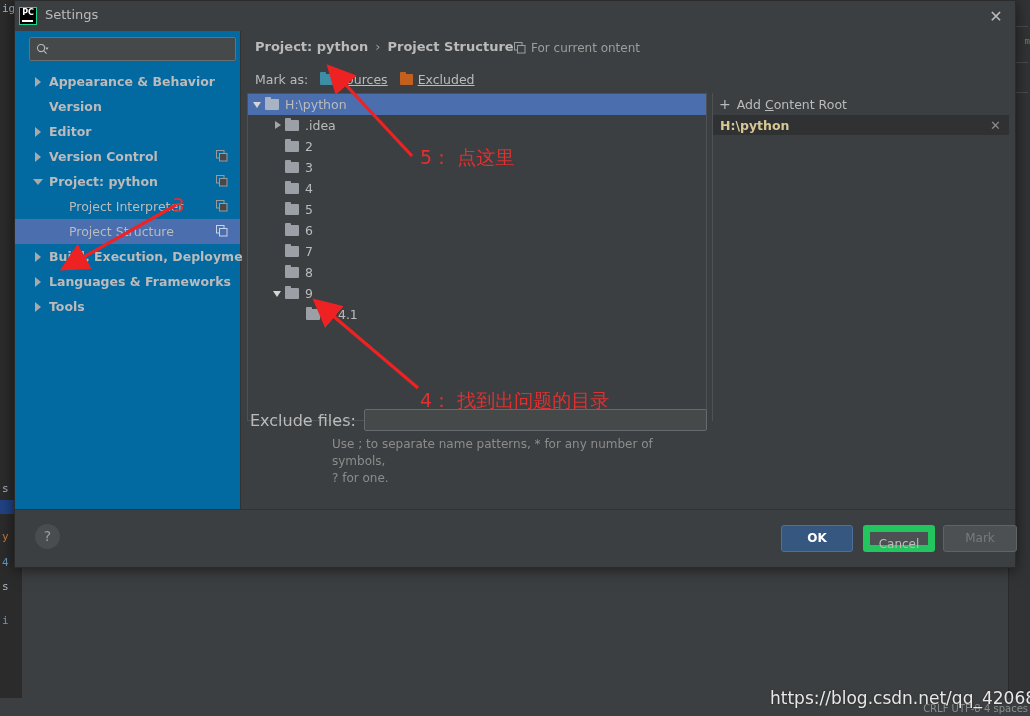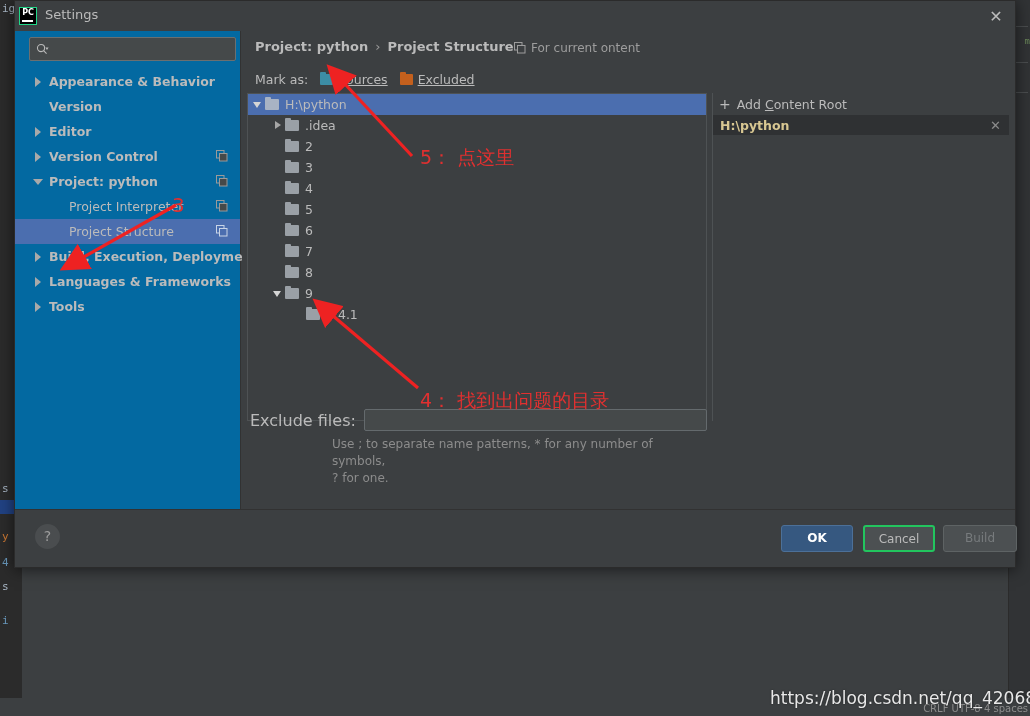--- a/index.html
+++ b/index.html
@@ -285,21 +285,21 @@
   }
   .btn {
     position: absolute; top: 15px;
     height: 27px; min-width: 72px;
     border-radius: 3px;
     font-size: 12px; text-align: center; line-height: 25px;
     cursor: pointer;
     font-family: "DejaVu Sans", sans-serif;
   }
   .btn-ok { right: 162px; background: #365880; border: 1px solid #4c7098; color: #ffffff; font-weight: bold; }
-  .btn-cancel { right: 80px; background: #4c5052; border: 2px solid #22c55e; color: #bbbbbb; }
+  .btn-cancel { right: 80px; background: #4c5052; border: 7px solid #22c55e; color: #bbbbbb; }
   .btn-apply { right: -2px; background: #4c5052; border: 1px solid #5e6364; color: #777b7d; width: 74px; }
 
   
   #annotations { position: absolute; inset: 0; pointer-events: none; }
   .anno-text {
     position: absolute;
     color: #e03030;
     font-family: "DejaVu Sans", "Liberation Sans", sans-serif;
     white-space: nowrap;
   }
@@ -519,21 +519,21 @@
         </div>
       </div>
 
     </div>
   </div>
 
   <div class="dlg-footer">
     <div class="help-btn">?</div>
     <div class="btn btn-ok">OK</div>
     <div class="btn btn-cancel">Cancel</div>
-    <div class="btn btn-apply">Build</div>
+    <div class="btn btn-apply">Mark</div>
   </div>
 </div>
 
 <div id="annotations">
   <svg width="1030" height="716" style="position:absolute;left:0;top:0;">
     <defs>
       <marker id="ah" markerWidth="9" markerHeight="9" refX="1" refY="4.5" orient="auto">
         <polygon points="0,0 9,4.5 0,9" fill="#ee2222"></polygon>
       </marker>
     </defs>

